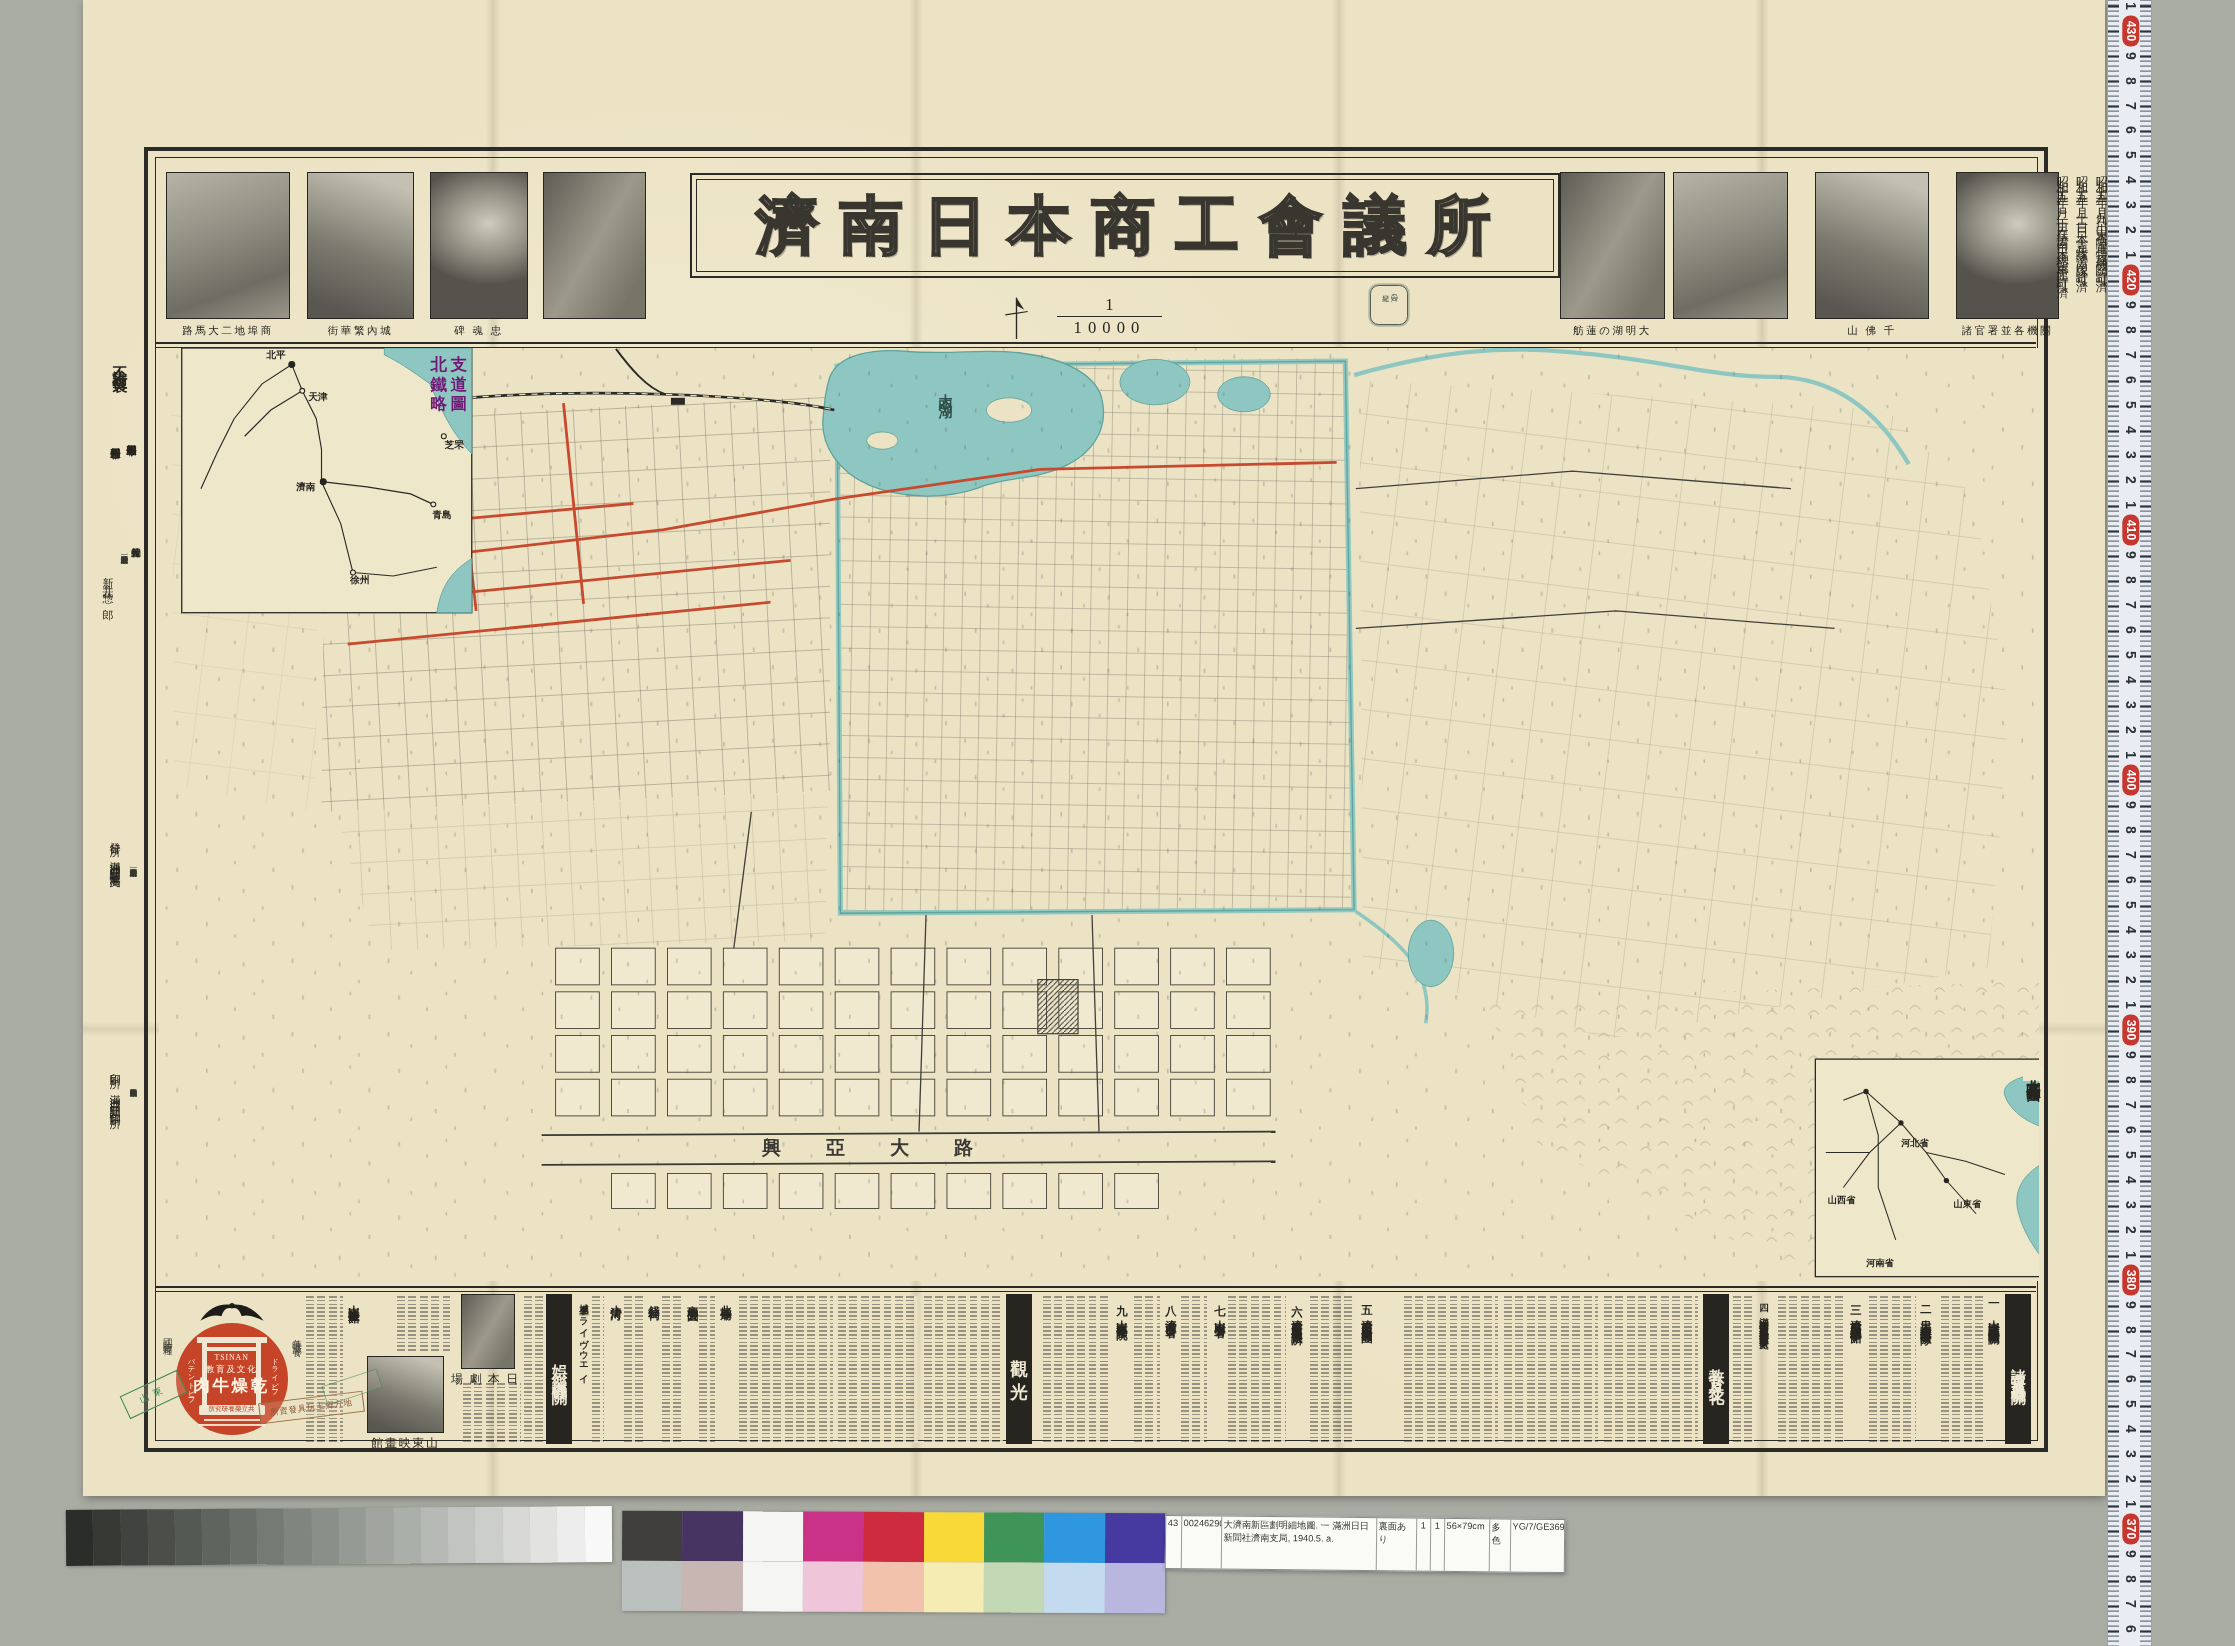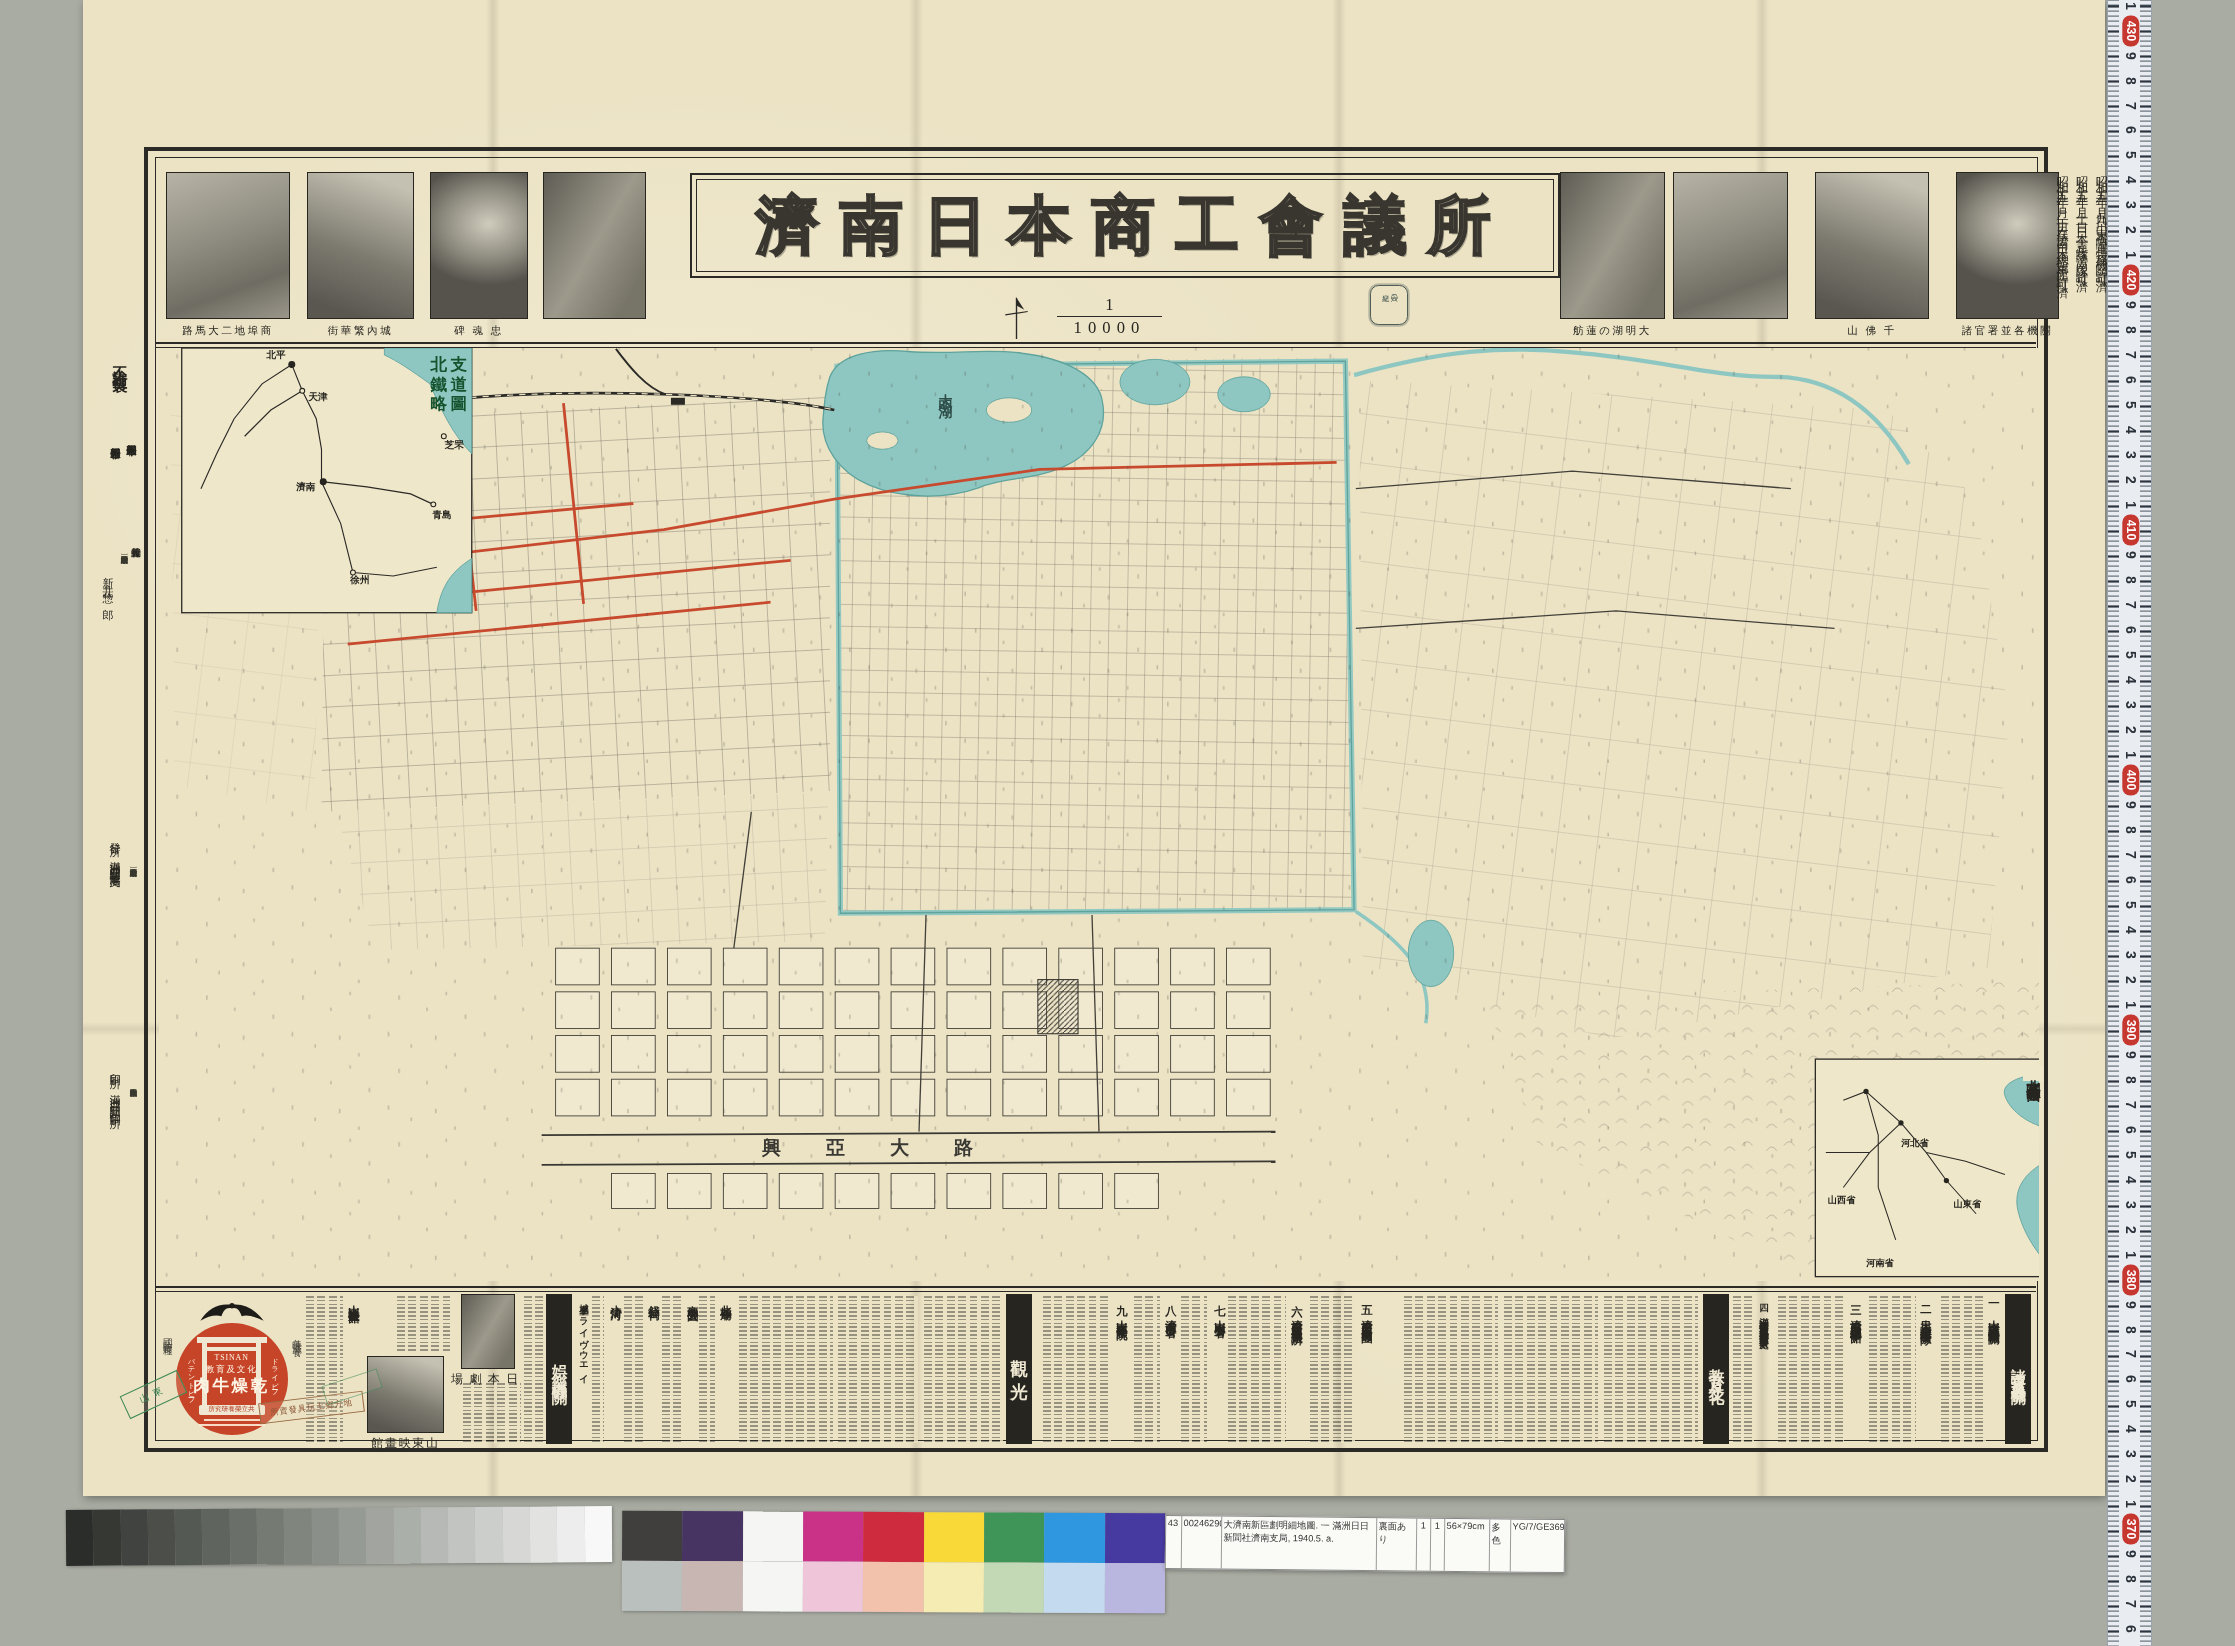--- a/index.html
+++ b/index.html
@@ -61,21 +61,21 @@
   .torii{background:#f0e7d3;}
   .adwhite{color:#fdf6e6;text-align:center;width:100%;}
   #adSeller{left:23px;top:82px;width:66px;background:#f0e7d3;color:#b23a20;font-size:6.6px;text-align:center;
             border-radius:1.7px;padding:0.9px 0;}
   .adline{background:rgba(255,246,226,.85);height:2.2px;}
   .stamp{border:1.3px solid #3e8a55;color:#3e8a55;display:flex;align-items:center;justify-content:center;
          background:rgba(236,227,197,.2);}
   
   #lakeLabel{writing-mode:vertical-rl;text-orientation:upright;font-size:14px;letter-spacing:5.2px;color:#2f4e49;font-weight:bold;}
   #roadLabel{font-size:19px;letter-spacing:45px;color:#3a3833;font-weight:bold;}
-  #insetNwTitle{white-space:pre-line;font-size:16.6px;font-weight:bold;line-height:1.18;text-align:center;letter-spacing:3.5px;color:#14532d;}
+  #insetNwTitle{white-space:pre-line;font-size:16.6px;font-weight:bold;line-height:1.18;text-align:center;letter-spacing:3.5px;color:#701a75;}
   #insetSeTitle{writing-mode:vertical-rl;text-orientation:upright;font-size:14px;font-weight:bold;background:#efe7ca;
                 padding:2.6px 0.9px;color:#26251f;letter-spacing:1.7px;}
   
   #ruler{left:2107px;top:0;width:45px;height:1646px;background:#e9edf2;border-left:0.9px solid #9aa3ac;border-right:0.9px solid #9aa3ac;box-sizing:border-box;}
   #rticksL,#rticksR{top:0;width:11.4px;height:1646px;
      background:
        repeating-linear-gradient(180deg,#2c3540 0 1.7px, transparent 1.7px 25px),
        repeating-linear-gradient(180deg,#4a5560 0 1px, transparent 1px 5px);
      background-position:0 5.6px,0 5.6px;}
   #rticksL{left:0;} #rticksR{right:0;}

